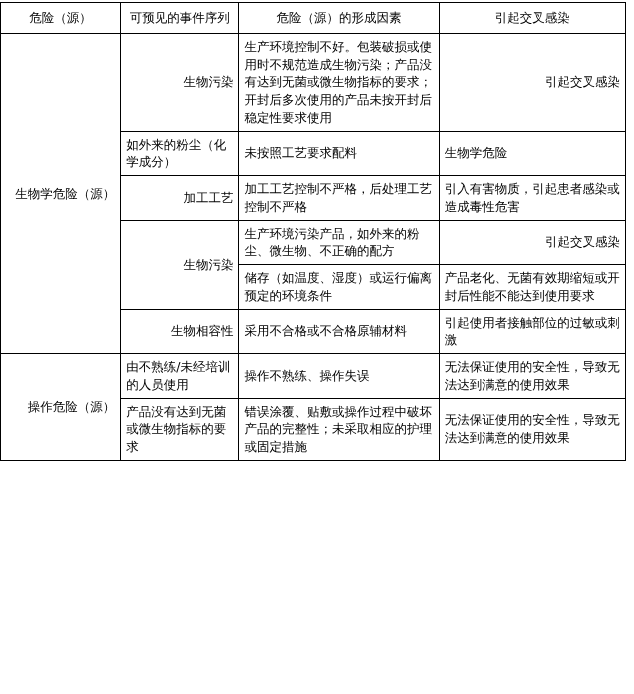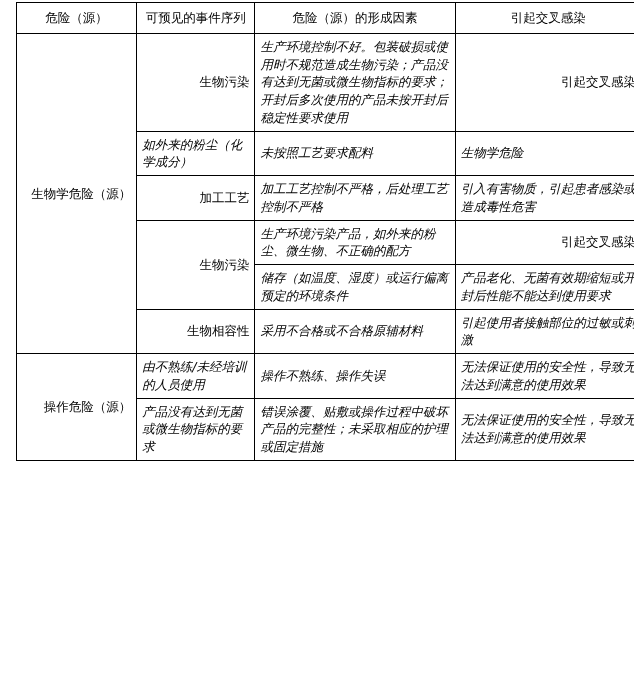--- a/index.html
+++ b/index.html
@@ -9,21 +9,21 @@
   }
   body {
     width: 634px;
     height: 694px;
     font-family: "DejaVu Sans", "Liberation Sans", sans-serif;
     color: #000000;
   }
   .sheet {
     width: 634px;
     box-sizing: border-box;
-    padding: 2px 4px 0 16px;
+    padding: 2px 4px 0 0;
   }
   table.hazard-table {
     border-collapse: collapse;
     width: 626px;
     table-layout: fixed;
   }
   table.hazard-table th,
   table.hazard-table td {
     border: 1px solid #000000;
     vertical-align: middle;
@@ -41,21 +41,20 @@
   .col-a { width: 120px; }
   .col-b { width: 118px; }
   .col-c { width: 200px; }
   .col-d { width: 186px; }
 
   td.center-cell {
     text-align: right;
   }
   td.body-cell {
     text-align: left;
-    font-style: italic;
   }
   .tall-pad {
     padding-top: 10px;
     padding-bottom: 10px;
   }
 </style>
 </head>
 <body>
 
 <div class="sheet">

